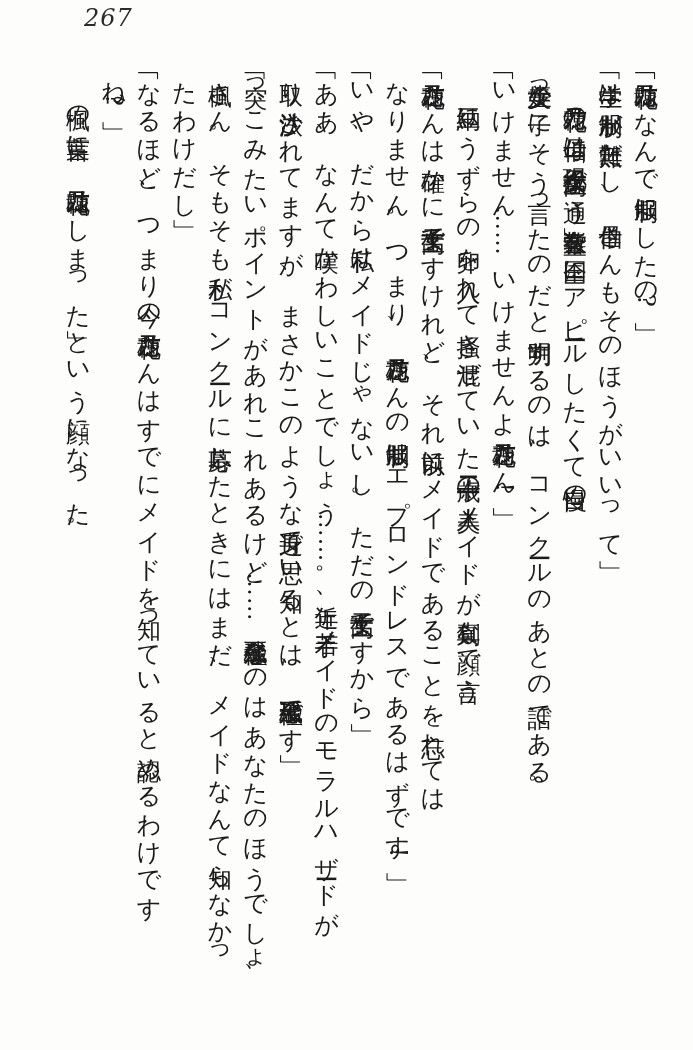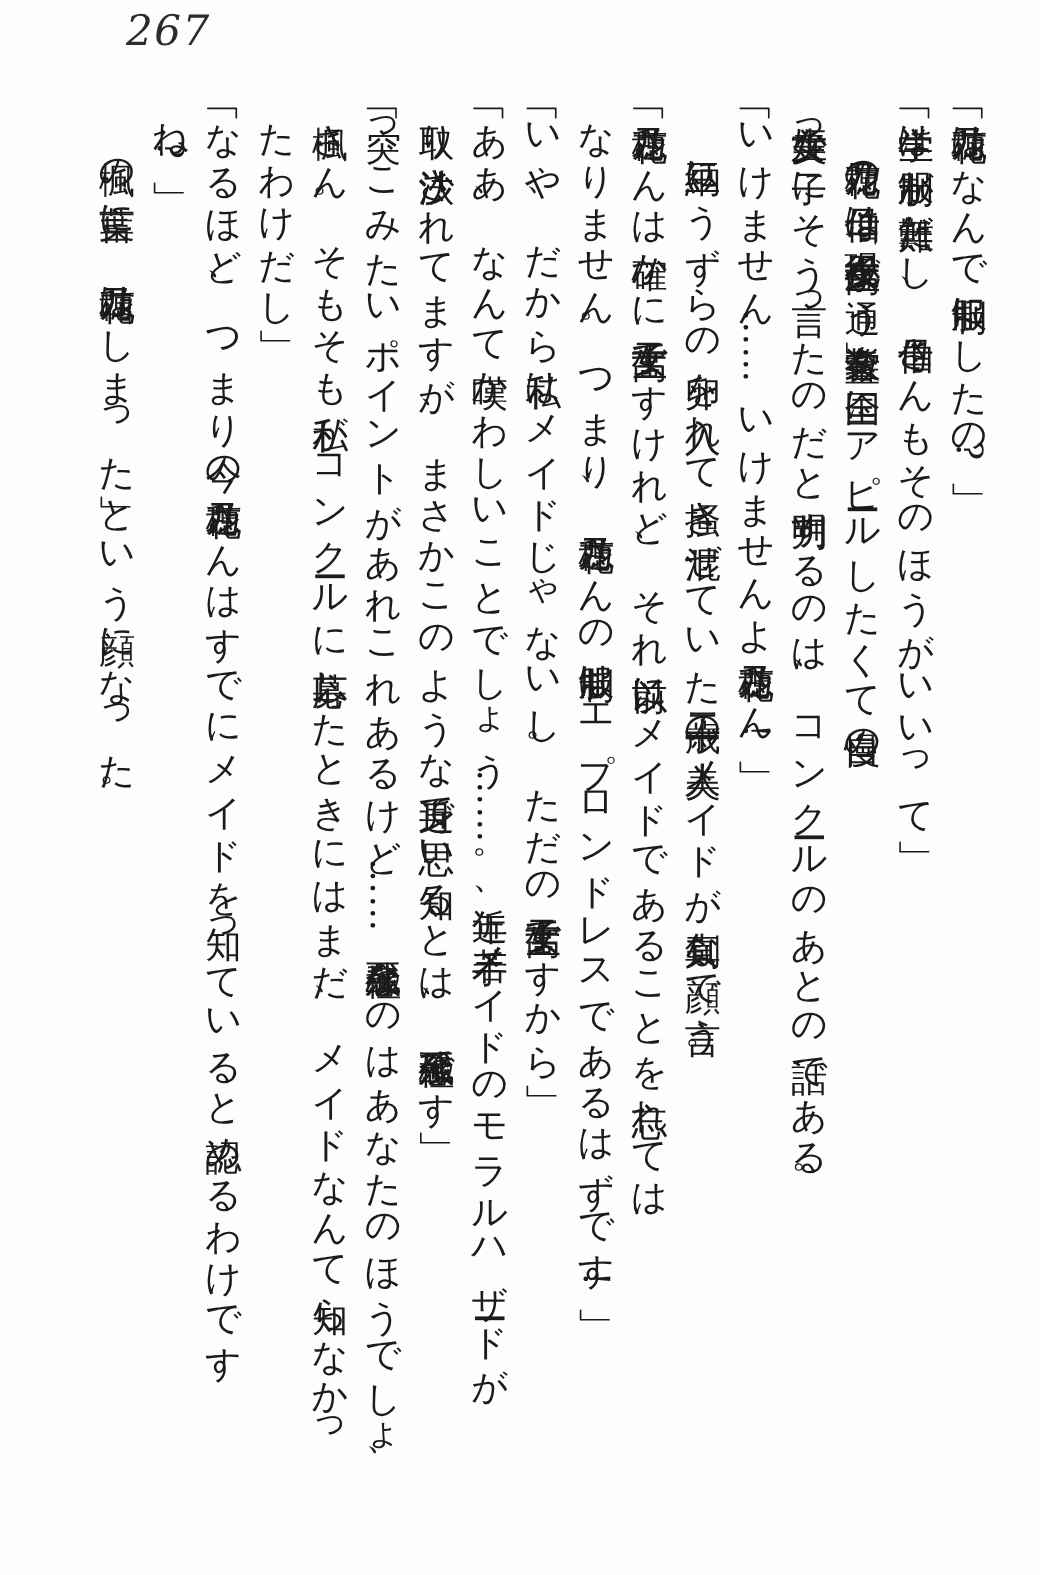--- a/index.html
+++ b/index.html
@@ -12,21 +12,21 @@
     width: 693px;
     height: 1050px;
     background: #fdfdfc;
     overflow: hidden;
     font-family: "DejaVu Serif", "Liberation Serif", serif;
   }
   .page-number {
     position: absolute;
     top: 4px;
     left: 84px;
-    font-size: 28px;
+    font-size: 24px;
     font-style: italic;
     color: #2b2b2b;
     letter-spacing: 1px;
     font-family: "DejaVu Serif", "Liberation Serif", serif;
   }
   .text-block {
     position: absolute;
     top: 65px;
     right: 30px;
     height: 940px;

